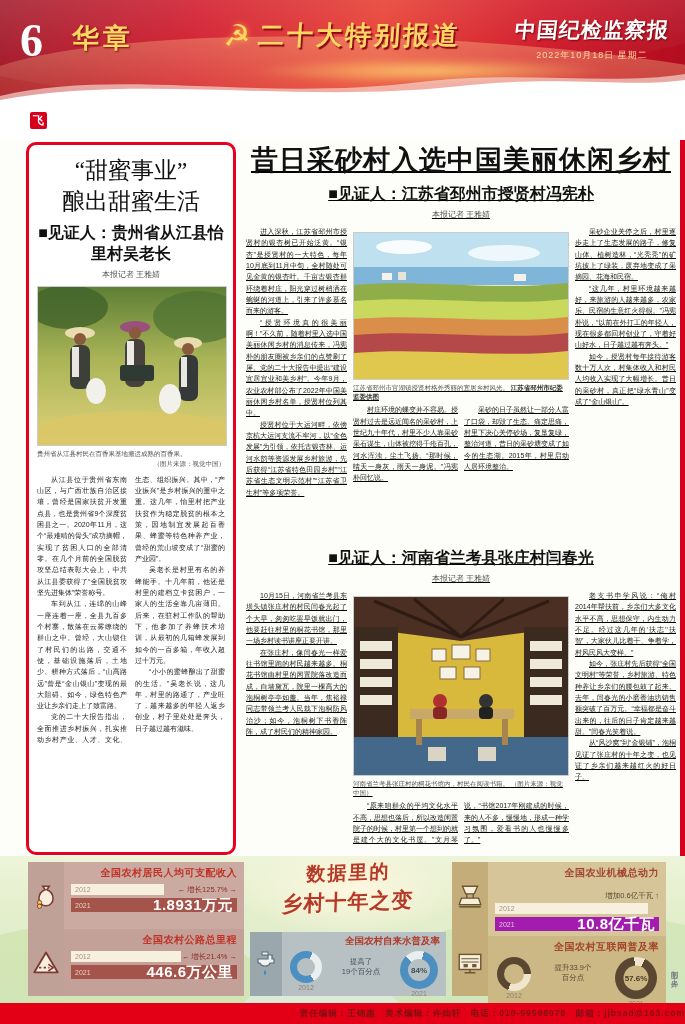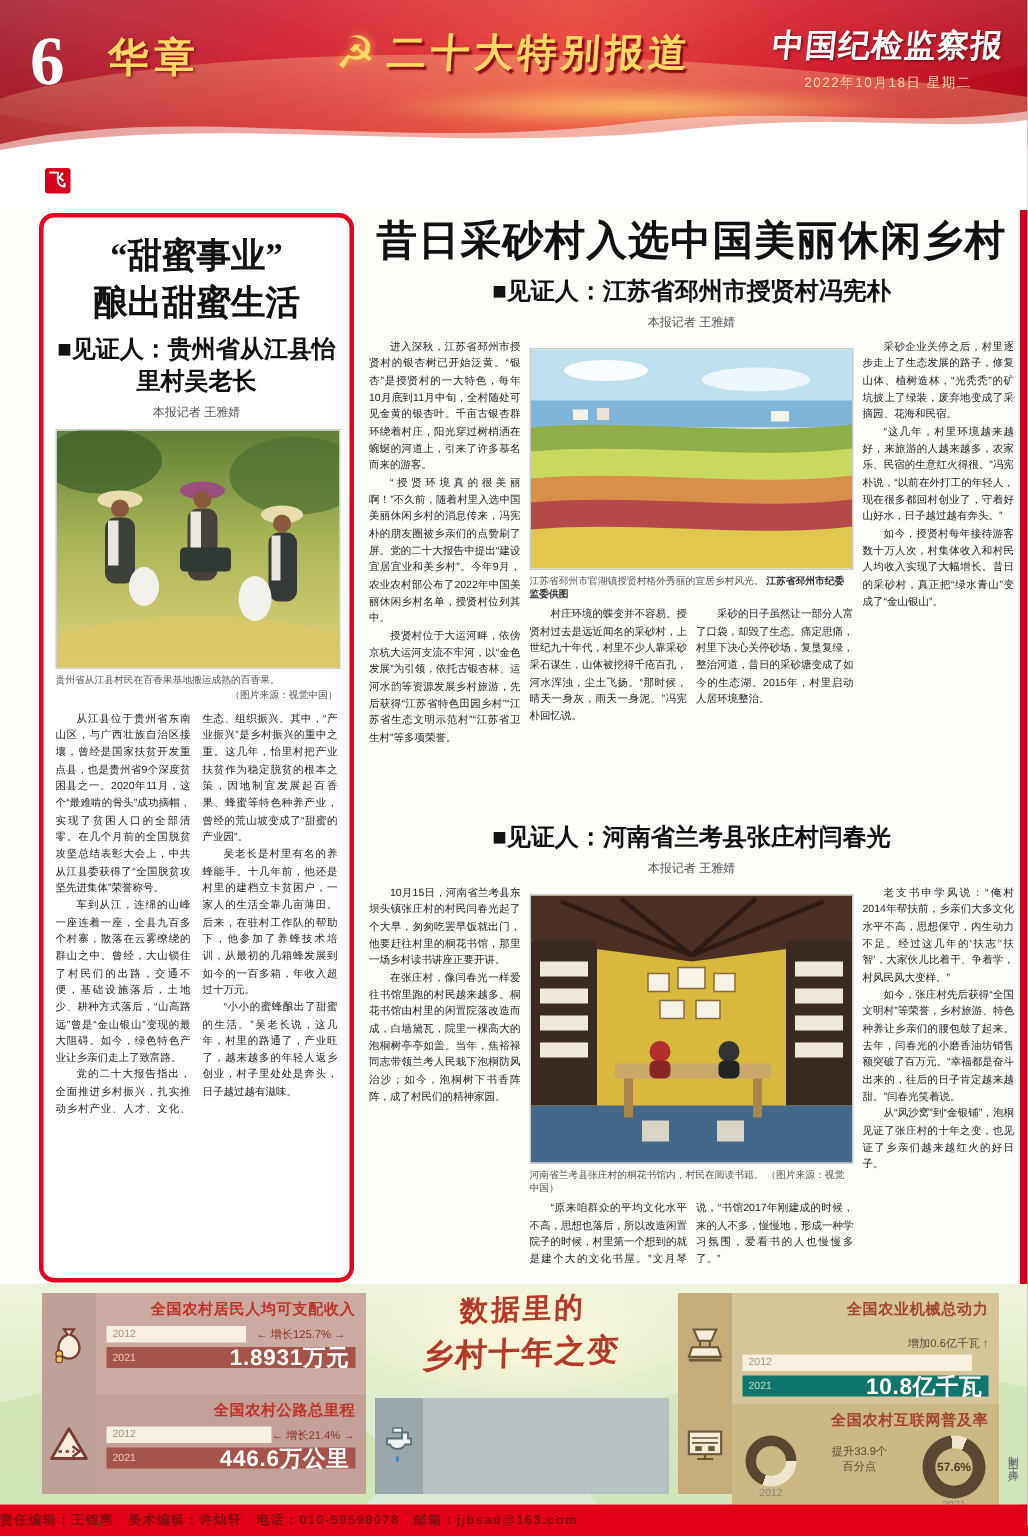--- a/index.html
+++ b/index.html
@@ -28,32 +28,32 @@
   
   .focus{position:absolute;left:0;top:100px;width:685px;height:40px;background:#fff;display:flex;align-items:center;padding-left:30px;box-sizing:border-box;}
   .focus-ico{width:17px;height:17px;background:#d6001c;color:#fff;font-size:11px;line-height:17px;text-align:center;border-radius:2px;margin-right:7px;font-weight:bold;}
   .focus-text{font-size:15px;color:#2b2b2b;letter-spacing:1px;}
 
   
   .frame-right{position:absolute;right:0;top:140px;width:5px;height:863px;background:#d6001c;}
 
   
   .leftbox{position:absolute;left:26px;top:142px;width:210px;height:713px;border:3px solid #e8001e;border-radius:10px;background:#fff;box-sizing:border-box;padding:10px 8px 6px;}
-  .lb-title{font-size:23px;font-weight:bold;text-align:center;color:#111;line-height:1.35;font-family:"Liberation Serif",serif;}
+  .lb-title{font-size:23px;font-weight:normal;text-align:center;color:#111;line-height:1.35;font-family:"Liberation Serif",serif;}
   .witness{font-size:16px;font-weight:bold;color:#111;text-align:center;margin-top:6px;}
   .byline{font-size:8px;color:#555;text-align:center;margin-top:4px;}
   .photo{display:block;margin-top:6px;border:1px solid #ccc;}
   .caption{font-size:6.5px;color:#555;line-height:1.5;margin-top:3px;}
   .caption .src{display:block;text-align:right;}
   .bodytext{font-size:7px;line-height:1.62;color:#222;text-align:justify;}
   .bodytext p{margin:0;text-indent:2em;}
   .lb-body{columns:2;column-gap:8px;height:408px;overflow:hidden;margin-top:5px;}
 
   
-  .rightregion{position:absolute;left:246px;top:142px;width:430px;}
+  .rightregion{position:absolute;left:246px;top:142px;width:430px;text-decoration:underline;}
   .art-title{font-size:27px;font-weight:bold;color:#111;text-align:center;letter-spacing:1px;font-family:"Liberation Serif",serif;}
   .art-head{margin-bottom:6px;}
   .cols{display:flex;gap:6px;}
   .colnarrow{width:101px;overflow:hidden;}
   .colmid{width:216px;}
   .midtext{columns:2;column-gap:6px;overflow:hidden;margin-top:3px;}
   .artA .colnarrow{height:312px;} .artA .midtext{height:128px;}
   .artB{margin-top:10px;}
   .artB .colnarrow{height:255px;} .artB .midtext{height:46px;}
   .capline{font-size:6.5px;color:#555;margin-top:3px;line-height:1.4;}
@@ -80,28 +80,28 @@
   .sc{flex:1;box-sizing:border-box;padding:4px 7px 5px;}
   .sc-income{background:#cbaaa2;}
   .sc-roads{background:#c3a098;}
   .sc-mach{background:#d7c59a;}
   .sc-net{background:#ccb884;}
   .sc-title{font-size:10px;font-weight:bold;text-align:right;letter-spacing:.5px;}
   .sc-income .sc-title,.sc-roads .sc-title{color:#c03226;}
   .sc-mach .sc-title,.sc-net .sc-title{color:#a2452e;}
   .barrow{display:flex;align-items:center;margin-top:4px;}
   .bar-cream{height:11px;background:#f8f0de;font-size:7px;color:#a8917c;line-height:11px;padding-left:4px;box-sizing:border-box;}
-  .growth{flex:1;font-size:7.5px;color:#8c2f25;text-align:center;white-space:nowrap;}
+  .growth{flex:1;font-size:7.5px;color:#8c2f25;text-align:right;white-space:nowrap;}
   .growth::before{content:"←";margin-right:2px;} .growth::after{content:"→";margin-left:2px;}
   .anno{font-size:7.5px;color:#5a4a33;text-align:right;margin-top:11px;}
   .anno::after{content:" ↑";}
   .bar-dark{height:14px;margin-top:3px;display:flex;align-items:center;justify-content:space-between;padding:0 4px;box-sizing:border-box;}
   .bar-dark .yr{font-size:7px;opacity:.85;color:#f3e2d6;}
   .bar-dark .val{font-size:15px;font-weight:bold;color:#fff;letter-spacing:.5px;}
-  .dark-red{background:#a4544a;} .dark-tan{background:#0f766e;}
+  .dark-red{background:#a4544a;} .dark-tan{background:#a21caf;}
 
   .watercard{position:absolute;left:250px;top:76px;width:196px;height:64px;display:flex;background:#b7c1c3;}
   .watercard .istrip2{width:32px;background:#9aa7ad;display:flex;align-items:center;justify-content:center;}
   .wc-main{flex:1;padding:3px 6px;box-sizing:border-box;position:relative;}
   .wc-title{font-size:9.5px;font-weight:bold;color:#b03a2a;text-align:right;}
   .donutrow{display:flex;align-items:flex-start;justify-content:space-between;margin-top:3px;padding:0 2px;}
   .dwrap{display:flex;flex-direction:column;align-items:center;}
   .donut{border-radius:50%;position:relative;}
   .donut .hole{position:absolute;border-radius:50%;top:50%;left:50%;transform:translate(-50%,-50%);display:flex;align-items:center;justify-content:center;font-weight:bold;}
   .d-water12{width:32px;height:32px;background:conic-gradient(from 150deg,#4d8fc0 0 234deg,#e9eef0 234deg 360deg);}
@@ -111,21 +111,21 @@
   .d-net12{width:34px;height:34px;background:conic-gradient(from 200deg,#5a4731 0 250deg,#f0e6cd 250deg 360deg);}
   .d-net12 .hole{width:20px;height:20px;background:#ccb884;}
   .d-net21{width:42px;height:42px;background:conic-gradient(from 25deg,#5a4731 0 330deg,#f0e6cd 330deg 360deg);}
   .d-net21 .hole{width:25px;height:25px;background:#ccb884;font-size:8px;color:#4a3a26;}
   .dyear{font-size:7px;color:#8d8274;margin-top:1px;}
   .dnote{font-size:7.5px;line-height:1.35;text-align:center;margin-top:6px;}
   .watercard .dnote{color:#44525a;} .sc-net .dnote{color:#5a4a33;}
 
   
   .footer{position:absolute;left:0;top:1003px;width:685px;height:21px;background:#e30016;
-    font-size:8.5px;color:#7e1012;font-weight:bold;text-align:left;line-height:21px;letter-spacing:1px;}
+    font-size:8.5px;color:#7e1012;font-weight:bold;text-align:right;line-height:21px;letter-spacing:1px;}
 </style>
 </head>
 <body>
 
 <div class="page">
 
   <div class="banner">
     <div class="swirl1"></div>
     <div class="swirl2"></div>
     <div class="goldstreak"></div>
@@ -368,20 +368,41 @@
     </div>
 
     <div class="watercard">
       <div class="istrip2">
         <svg width="24" height="26" viewBox="0 0 24 26">
           <path d="M4 8 H14 V4 H18 V8 H20 V12 H16 C16 12 15 15 11 15 C7 15 6 12 6 12 H4 Z" fill="#eef2f3" stroke="#5d6d75" stroke-width="1.2"></path>
           <rect x="8" y="1" width="6" height="3" fill="#eef2f3" stroke="#5d6d75" stroke-width="1"></rect>
           <path d="M11 19 C11 19 8.5 22 11 24 C13.5 22 11 19 11 19 Z" fill="#3f87c0"></path>
         </svg>
       </div>
+      <div class="wc-main">
+        <div class="wc-title">全国农村自来水普及率</div>
+        <div class="donutrow">
+          <div class="dwrap">
+            <div class="donut d-water12">
+                <div class="hole"></div>
+              </div>
+            <div class="dyear">2012</div>
+          </div>
+          <div class="dnote">
+            <div>提高了</div>
+            <div>19个百分点</div>
+          </div>
+          <div class="dwrap">
+            <div class="donut d-water21">
+                <div class="hole">84%</div>
+              </div>
+            <div class="dyear">2021</div>
+          </div>
+        </div>
+      </div>
     </div>
 
     <div class="rgroup">
       <div class="istrip">
         <svg width="28" height="26" viewBox="0 0 26 24">
           <path d="M6 3 H20 L17 10 H9 Z" fill="#f6eed8" stroke="#6b5636" stroke-width="1.3"></path>
           <path d="M10 10 V14 M16 10 V14" stroke="#6b5636" stroke-width="1.3"></path>
           <path d="M5 14 H21 L23 20 H3 Z" fill="#f6eed8" stroke="#6b5636" stroke-width="1.3"></path>
           <path d="M3 22 H23" stroke="#6b5636" stroke-width="1.6"></path>
         </svg>

